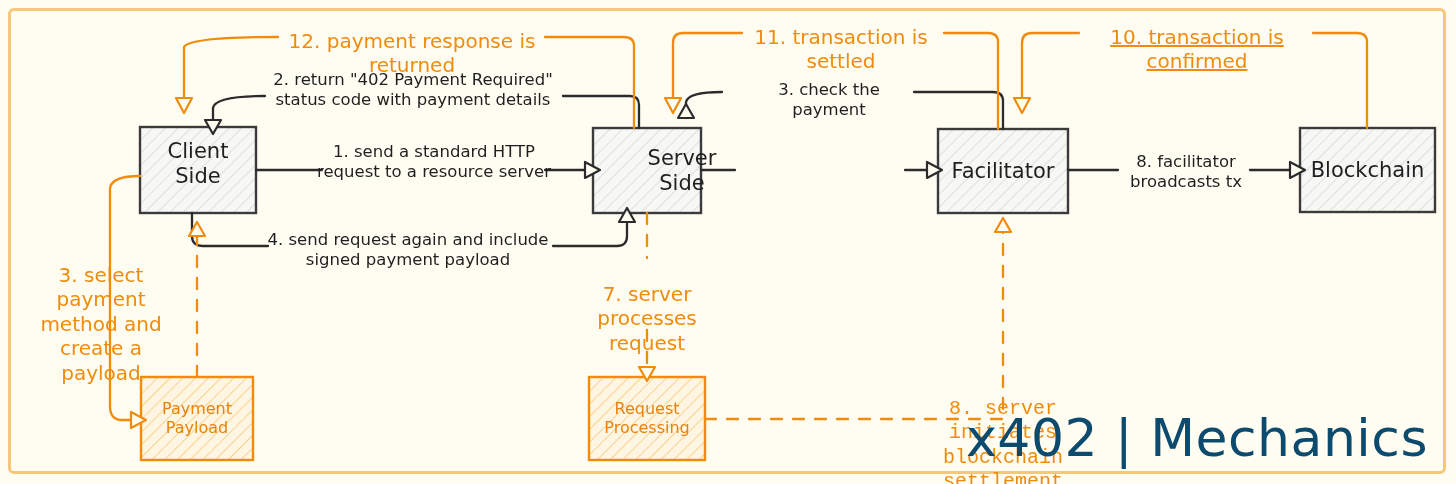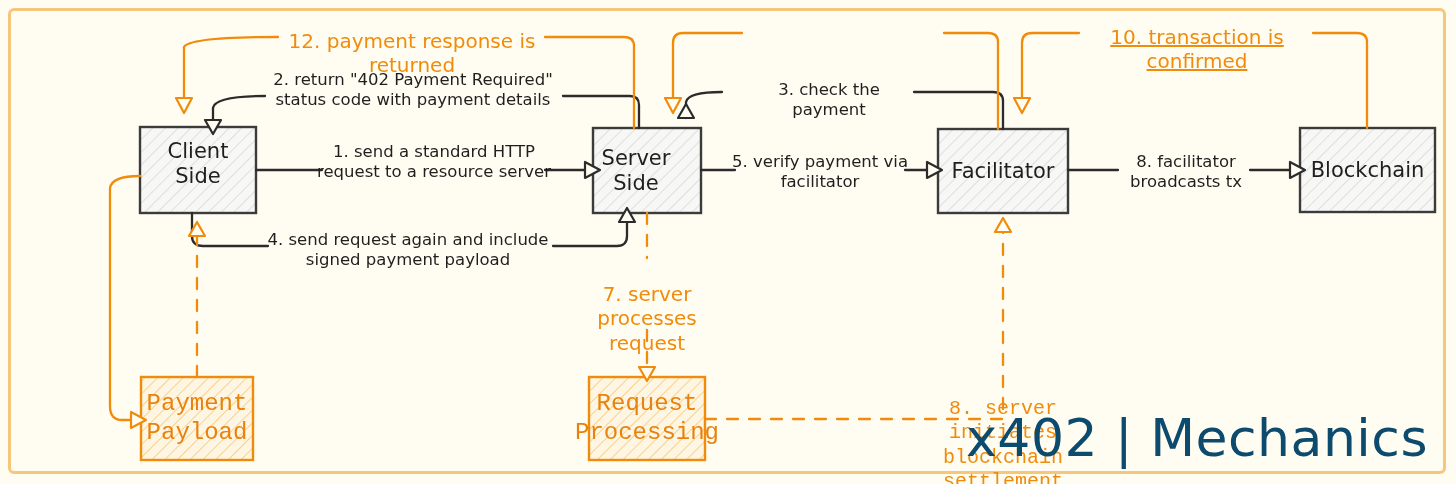--- a/index.html
+++ b/index.html
@@ -43,22 +43,21 @@
     line-height: 1.18;
     pointer-events: none;
     white-space: pre-line;
   }
   .node-dark {
     color: #1f1f1f;
     font-size: 21px;
   }
   .node-orange {
     color: #E8820C;
-    font-size: 24px;
-    font-family: Liberation Mono, monospace;
+    font-size: 16px;
   }
   .edge-label {
     position: absolute;
     text-align: center;
     line-height: 1.22;
     white-space: pre-line;
   }
   .lbl-dark { color: #1f1f1f; font-size: 16.5px; }
   .lbl-orange { color: #F08B0B; font-size: 20px; }
   .brand {
@@ -164,54 +163,56 @@
       <polygon points="1014,98 1030,98 1022,113"></polygon>
       <polygon points="131,412 131,428 146,420"></polygon>
       <polygon points="189,236 205,236 197,222"></polygon>
       <polygon points="639,367 655,367 647,381"></polygon>
       <polygon points="995,232 1011,232 1003,218"></polygon>
     </g>
   </svg>
 
   <div class="node-label node-dark" style="left:140px; top:127px; width:116px; height:74px;">Client
 Side</div>
-  <div class="node-label node-dark" style="left:575px; top:128px; width:122px; height:85px;">Server
+  <div class="node-label node-dark" style="left:621px; top:128px; width:122px; height:85px;">Server
 Side</div>
   <div class="node-label node-dark" style="left:938px; top:129px; width:130px; height:84px;">Facilitator</div>
   <div class="node-label node-dark" style="left:1300px; top:128px; width:135px; height:84px;">Blockchain</div>
   <div class="node-label node-orange" style="left:141px; top:377px; width:112px; height:83px;">Payment
 Payload</div>
   <div class="node-label node-orange" style="left:589px; top:377px; width:116px; height:83px;">Request
 Processing</div>
 
   <div class="edge-label lbl-dark" style="left:300px; top:142px; width:268px;">1. send a standard HTTP
 request to a resource server</div>
 
   <div class="edge-label lbl-dark" style="left:262px; top:70px; width:302px;">2. return "402 Payment Required"
 status code with payment details</div>
 
+  <div class="edge-label lbl-orange" style="left:12px; top:263px; width:178px;">3. select payment
+method and create a
+payload</div>
 
   <div class="edge-label lbl-dark" style="left:258px; top:230px; width:300px;">4. send request again and include
 signed payment payload</div>
 
-  <div class="edge-label lbl-dark" style="left:730px; top:152px; width:180px;">5. verify payment via
-facilitator</div>
 
   <div class="edge-label lbl-dark" style="left:740px; top:80px; width:178px;">3. check the payment</div>
 
   <div class="edge-label lbl-orange" style="left:590px; top:262px; width:114px;margin-top:20px;">7. server
 processes
 request</div>
 
   <div class="edge-label lbl-orange" style="left:908px; top:397px; width:190px;font-family:Liberation Mono, monospace;">8. server initiates
 blockchain settlement</div>
 
   <div class="edge-label lbl-dark" style="left:1118px; top:152px; width:136px;">8. facilitator
 broadcasts tx</div>
 
   <div class="edge-label lbl-orange" style="left:1079px; top:25px; width:236px;text-decoration:underline;">10. transaction is confirmed</div>
 
+  <div class="edge-label lbl-orange" style="left:734px; top:25px; width:214px;">11. transaction is settled</div>
 
   <div class="edge-label lbl-orange" style="left:270px; top:29px; width:284px;">12. payment response is returned</div>
 
   <div class="brand" style="right:28px; bottom:16px;">x402 | Mechanics</div>
 
 </div>
 
 </body></html>

